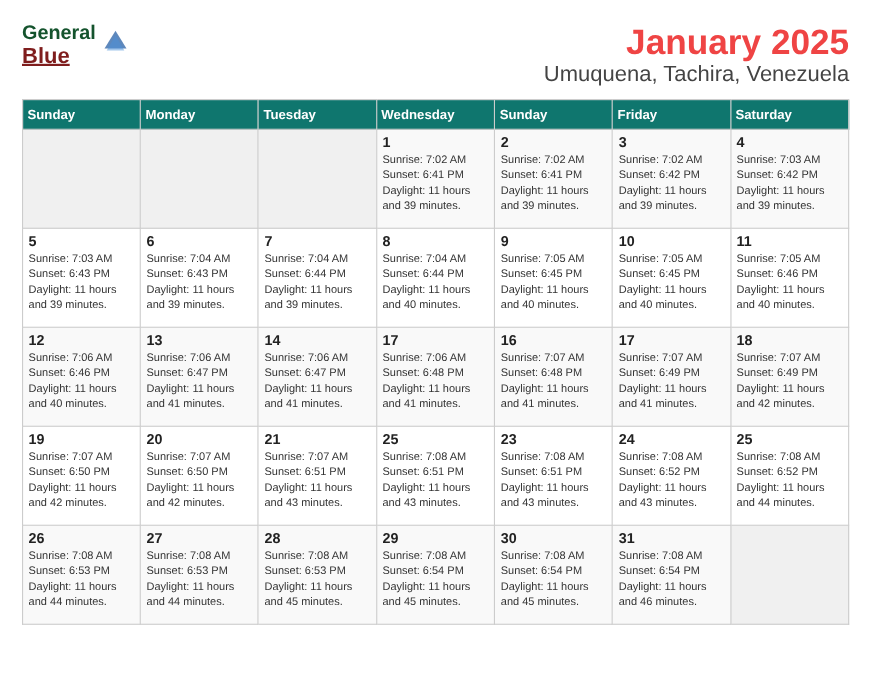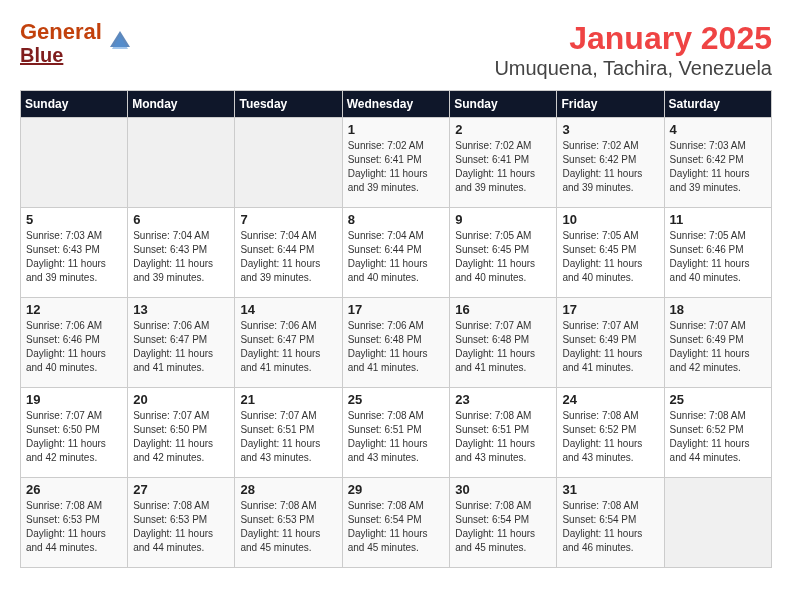--- a/index.html
+++ b/index.html
@@ -19,23 +19,23 @@
     .logo {
       display: flex;
       align-items: center;
     }
     .logo-text {
       display: flex;
       flex-direction: column;
       line-height: 1.1;
     }
     .logo-general {
-      font-size: 22px;
-      font-weight: bold;
-      color: #c2410c;
+      font-size: 18px;
+      font-weight: bold;
+      color: #14532d;
     }
     .logo-blue {
       font-size: 20px;
       font-weight: bold;
       color: #7f1d1d;
       text-decoration: underline;
     }
     .logo-icon {
       margin-left: 4px;
     }
@@ -50,21 +50,21 @@
     .location {
       font-size: 20px;
       color: #444;
     }
     .calendar {
       width: 100%;
       border-collapse: collapse;
       font-size: 11px;
     }
     .calendar th {
-      background-color: #0f172a;
+      background-color: #0f766e;
       color: #fff;
       padding: 6px 4px;
       text-align: left;
       font-size: 12px;
       font-weight: bold;
       border: 1px solid #ccc;
     }
     .calendar td {
       vertical-align: top;
       border: 1px solid #ccc;

